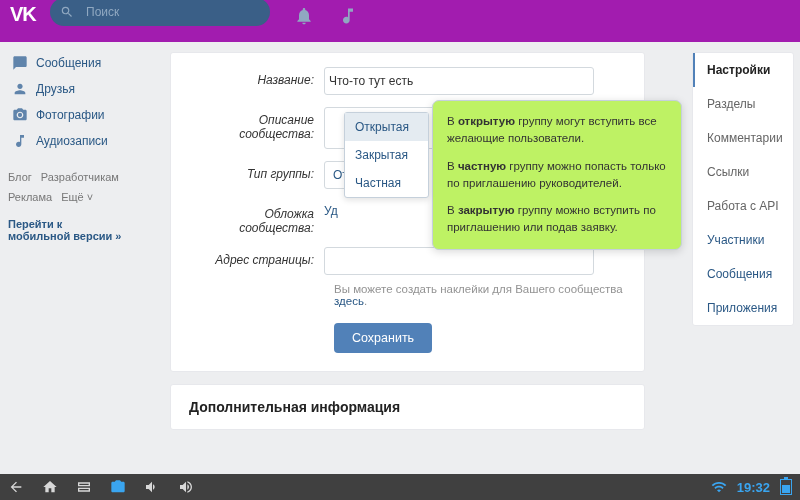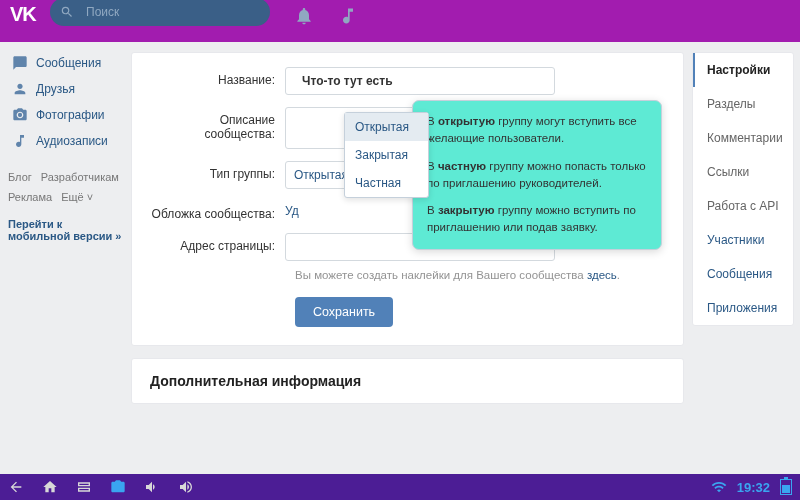--- a/index.html
+++ b/index.html
@@ -6,58 +6,58 @@
   body { width: 800px; height: 500px; overflow: hidden; background: #edeef0; position: relative; }
 
   .topbar { height: 42px; background: #a21caf; display: flex; align-items: flex-end; padding: 16px 10px; gap: 12px; }
   .vk-logo { color: #fff; font-weight: 800; font-size: 20px; letter-spacing: -1px; width: 28px; }
   .search { flex: 0 0 220px; height: 28px; background: #3a5f87; border-radius: 14px; display: flex; align-items: center; padding: 0 10px; gap: 12px; }
   .search svg { width: 14px; height: 14px; fill: #90a8c1; }
   .search input { flex: 1; background: transparent; border: none; outline: none; color: #cdd9e5; font-size: 12px; }
   .search input::placeholder { color: #90a8c1; }
   .top-icon { width: 20px; height: 20px; fill: #90a8c1; margin-left: 12px; cursor: pointer; }
 
-  .page { display: flex; height: 432px; }
+  .page { display: flex; height: 432px; gap: 39px; }
   .left { width: 125px; padding: 8px 0 8px 8px; font-size: 12px; }
   .menu-item { display: flex; align-items: center; gap: 8px; padding: 5px 4px; color: #2a5885; cursor: pointer; }
   .menu-item svg { width: 16px; height: 16px; fill: #6084ab; }
   .left-bottom { margin-top: 14px; font-size: 11px; color: #777; line-height: 1.8; }
   .left-bottom span { cursor: pointer; margin-right: 6px; }
   .mobile-link { margin-top: 10px; font-size: 11px; color: #2a5885; cursor: pointer; font-weight: 600; }
 
   .center { flex: 1; padding: 10px 8px 10px 6px; overflow: hidden; }
   .panel { background: #fff; border: 1px solid #e7e8ec; border-radius: 3px; padding: 14px 18px 18px; position: relative; }
   .form-row { display: flex; align-items: flex-start; margin-bottom: 12px; }
-  .form-label { width: 135px; text-align: right; font-size: 12px; color: #333; padding-top: 6px; padding-right: 10px; }
+  .form-label { width: 135px; text-align: right; font-size: 12px; color: #333; padding-top: 6px; padding-right: 10px; font-style: italic; }
   .form-ctrl { flex: 1; }
-  .form-input { width: 270px; height: 28px; border: 1px solid #d3d9de; border-radius: 3px; padding: 0 16px; font-size: 12px; color: #333; font-weight: bold; }
+  .form-input { width: 270px; height: 28px; border: 1px solid #d3d9de; border-radius: 3px; padding: 0 4px; font-size: 12px; color: #333; }
   .form-ta { width: 270px; height: 42px; border: 1px solid #d3d9de; border-radius: 3px; }
   .select-closed { width: 80px; height: 28px; border: 1px solid #d3d9de; border-radius: 3px; font-size: 12px; padding: 0 8px; display: flex; align-items: center; color: #2a5885; background: #fff; }
   .cover-link { font-size: 12px; color: #2a5885; cursor: pointer; }
   .hint { font-size: 11.5px; color: #939393; margin-left: 145px; margin-top: -4px; }
   .hint a { color: #2a5885; text-decoration: none; }
   .save-btn { margin-left: 145px; margin-top: 16px; background: #5181b8; color: #fff; border: none; border-radius: 4px; padding: 8px 18px; font-size: 12.5px; cursor: pointer; }
   .panel.secondary { margin-top: 12px; padding: 14px 18px; }
   .sec-title { font-size: 14px; font-weight: 600; color: #222; }
 
   .dropdown { position: absolute; left: 344px; top: 112px; width: 85px; background: #fff; border: 1px solid #c5d0db; border-radius: 3px; box-shadow: 0 2px 6px rgba(0,0,0,0.12); font-size: 12px; z-index: 20; }
   .dropdown-item { padding: 7px 10px; color: #2a5885; cursor: pointer; }
   .dropdown-item.sel { background: #e4ebf1; }
 
-  .tooltip { position: absolute; left: 412px; top: 100px; width: 250px; background: #5eead4; border: 1px solid #c5d0db; border-radius: 7px; box-shadow: 0 2px 8px rgba(0,0,0,0.15); padding: 12px 14px; font-size: 11.5px; color: #333; line-height: 1.5; z-index: 19; }
+  .tooltip { position: absolute; left: 432px; top: 100px; width: 250px; background: #bef264; border: 1px solid #c5d0db; border-radius: 7px; box-shadow: 0 2px 8px rgba(0,0,0,0.15); padding: 12px 14px; font-size: 11.5px; color: #333; line-height: 1.5; z-index: 19; }
   .tooltip p { margin-bottom: 10px; }
   .tooltip p:last-child { margin-bottom: 0; }
 
   .right { width: 108px; padding: 10px 6px 10px 0; }
   .rpanel { background: #fff; border: 1px solid #e7e8ec; border-radius: 3px; }
   .rtab { padding: 10px 12px; font-size: 12px; color: #656565; border-left: 2px solid transparent; cursor: pointer; white-space: nowrap; overflow: hidden; }
   .rtab.active { border-left-color: #5181b8; font-weight: 700; color: #222; }
   .rtab.link { color: #2a5885; }
 
-  .taskbar { position: absolute; left: 0; bottom: 0; width: 100%; height: 26px; background: #4c1d95; display: flex; align-items: center; padding: 0 8px; gap: 18px; }
+  .taskbar { position: absolute; left: 0; bottom: 0; width: 100%; height: 26px; background: #404040; display: flex; align-items: center; padding: 0 8px; gap: 18px; }
   .tb-left { display: flex; align-items: center; gap: 18px; }
   .tb-right { margin-left: auto; display: flex; align-items: center; gap: 10px; }
   .tb-icon { width: 16px; height: 16px; fill: #d8d8d8; }
   .tb-icon.blue { fill: #3aa5f0; }
   .tb-time { color: #3aa5f0; font-size: 13px; font-weight: 600; }
   .tb-batt { width: 12px; height: 16px; border: 1px solid #3aa5f0; position: relative; }
   .tb-batt::before { content: ''; position: absolute; top: -3px; left: 3px; width: 4px; height: 2px; background: #3aa5f0; }
   .tb-batt::after { content: ''; position: absolute; bottom: 1px; left: 1px; right: 1px; height: 60%; background: #3aa5f0; }
 </style>
 </head>

